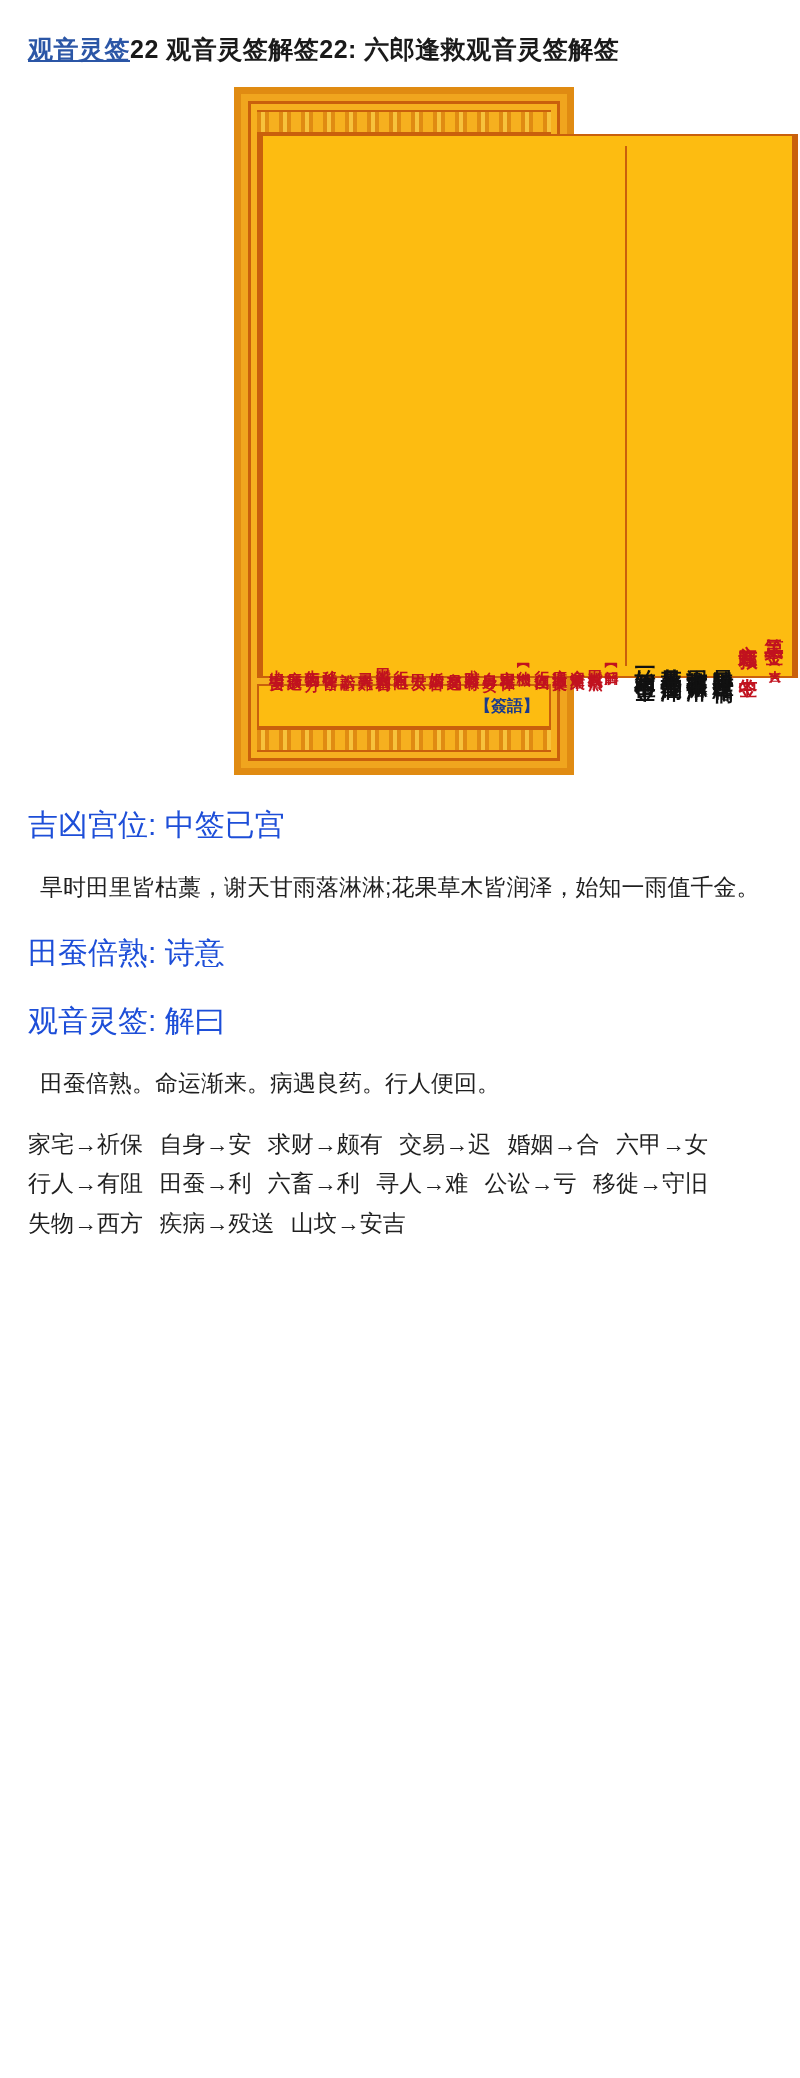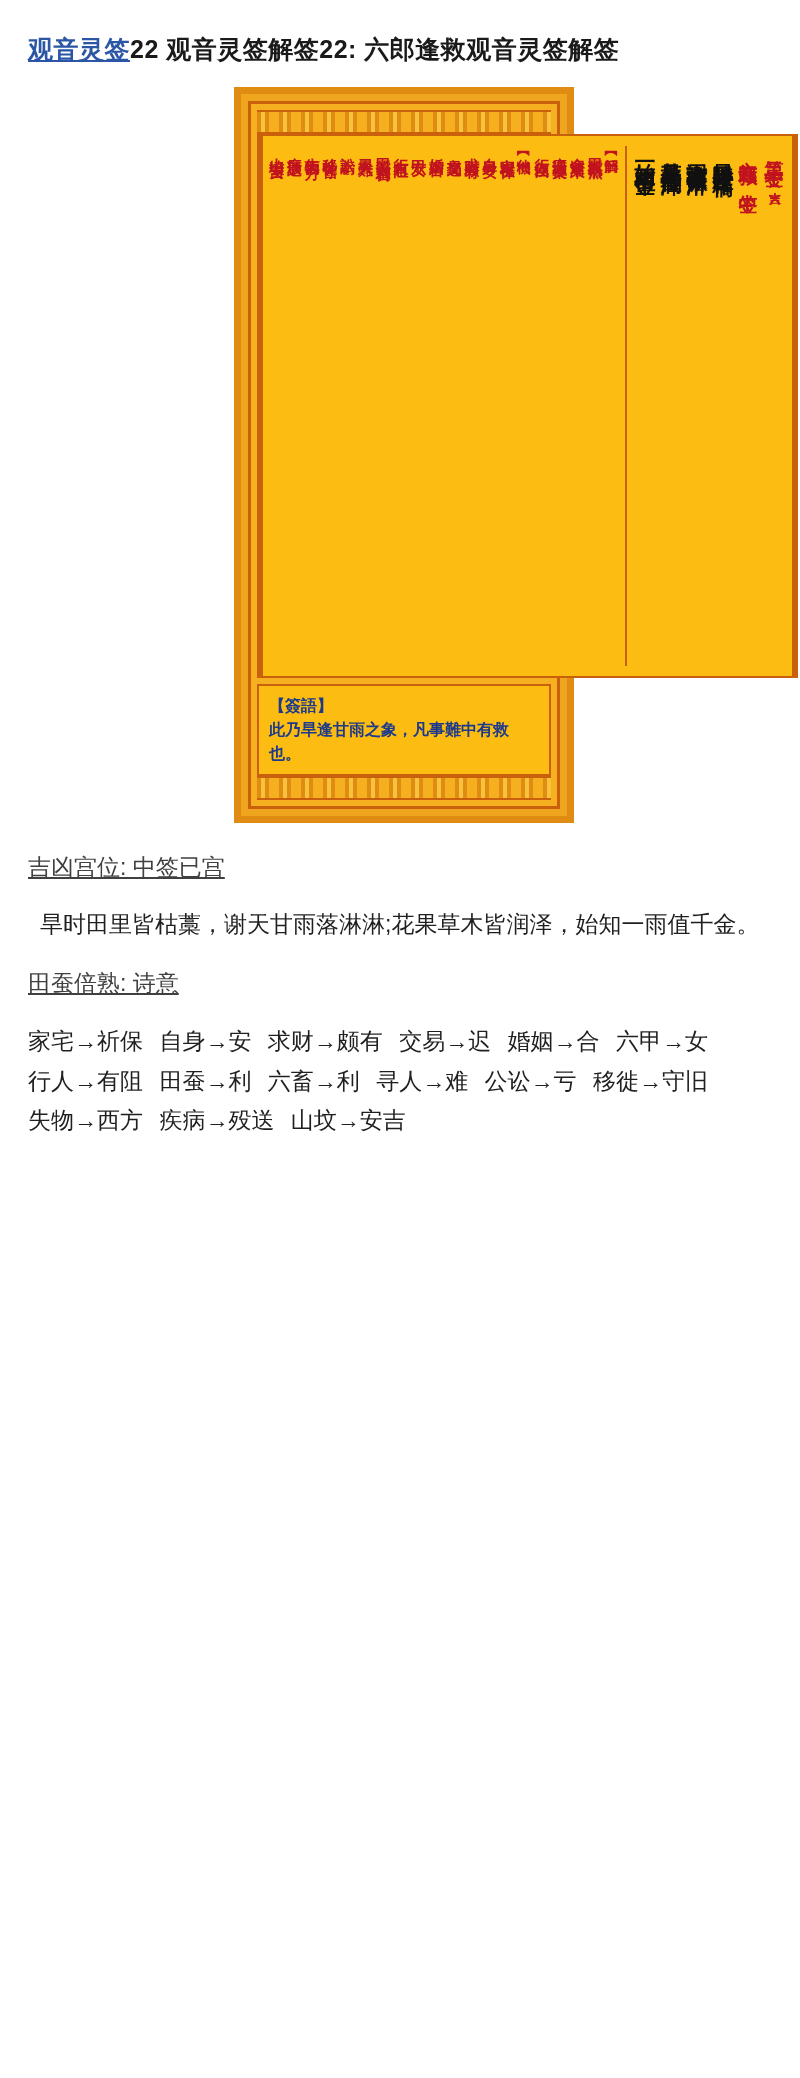--- a/index.html
+++ b/index.html
@@ -41,20 +41,21 @@
     box-sizing: border-box;
     background: #f0a51e;
     border: 7px solid #e08b12;
     padding: 7px;
     position: relative;
   }
   .card-inner-frame {
     border: 3px solid #c9600c;
     background: #f6b01f;
     padding: 6px;
+    text-align: right;
   }
   
   .frett {
     height: 20px;
     background:
       repeating-linear-gradient(90deg,
         #e08b12 0px, #e08b12 4px,
         #f7c23c 4px, #f7c23c 8px,
         #e08b12 8px, #e08b12 12px,
         #f6b01f 12px, #f6b01f 22px);
@@ -133,25 +134,24 @@
     font-weight: bold;
   }
   
   .para {
     font-size: 23px;
     line-height: 1.65;
     color: #1f1f1f;
     margin: 0 0 22px 12px;
   }
   .label {
-    font-size: 23px;
+    font-size: 30px;
     line-height: 1.6;
-    color: #404040;
+    color: #1d4ed8;
     margin: 0 0 20px 0;
-    text-decoration: underline;
   }
   .pairs {
     font-size: 23px;
     line-height: 1.72;
     color: #1f1f1f;
     margin: 0;
   }
   .pairs span.pair {
     white-space: nowrap;
     margin-right: 10px;
@@ -212,32 +212,33 @@
             <div class="vcol col-red">移徙守舊</div>
             <div class="vcol col-red">失物西方</div>
             <div class="vcol col-red">病殷送</div>
             <div class="vcol col-red">山墳安吉</div>
 
           </div>
           <div class="side-frett"></div>
         </div>
         <div class="footer-note">
           <div>【簽語】</div>
-          <div>此乃旱逢甘雨之象，凡事難中有救也。</div>
         </div>
         <div class="frett"></div>
       </div>
     </div>
   </div>
 
   <p class="label">吉凶宫位: 中签已宫</p>
   <p class="para">旱时田里皆枯藁，谢天甘雨落淋淋;花果草木皆润泽，始知一雨值千金。</p>
 
   <p class="label">田蚕倍熟: 诗意</p>
 
+  <p class="label">观音灵签: 解曰</p>
+  <p class="para">田蚕倍熟。命运渐来。病遇良药。行人便回。</p>
 
   <p class="pairs">
     <span class="pair">家宅→祈保</span>
     <span class="pair">自身→安</span>
     <span class="pair">求财→颇有</span>
     <span class="pair">交易→迟</span>
     <span class="pair">婚姻→合</span>
     <span class="pair">六甲→女</span>
     <span class="pair">行人→有阻</span>
     <span class="pair">田蚕→利</span>

